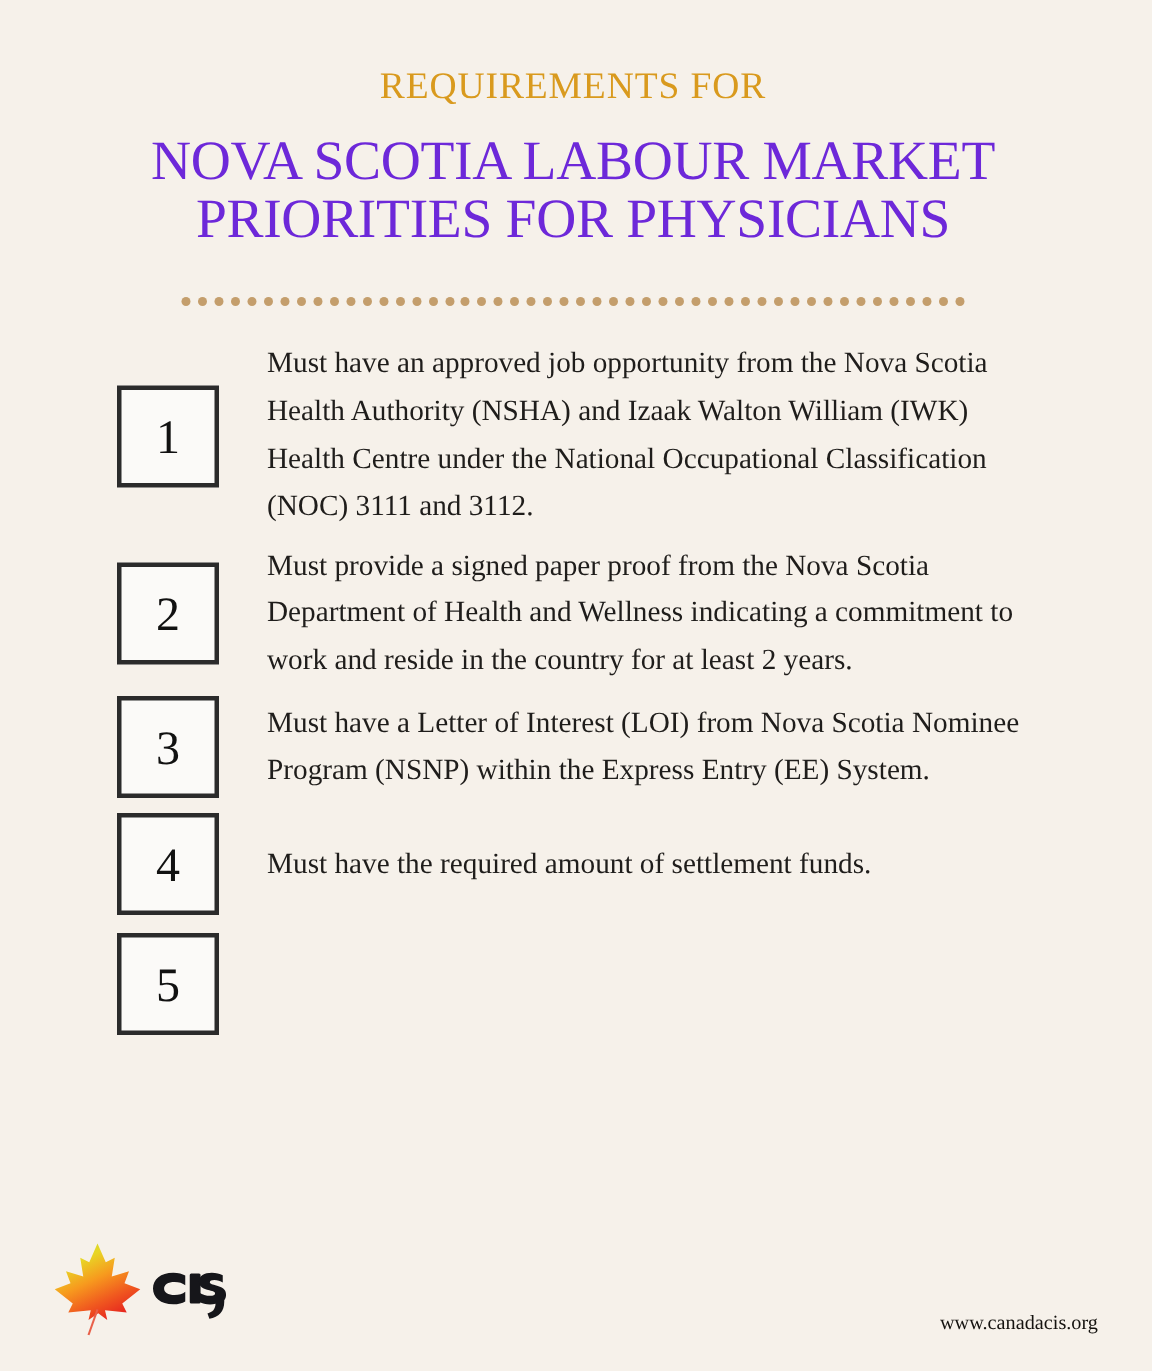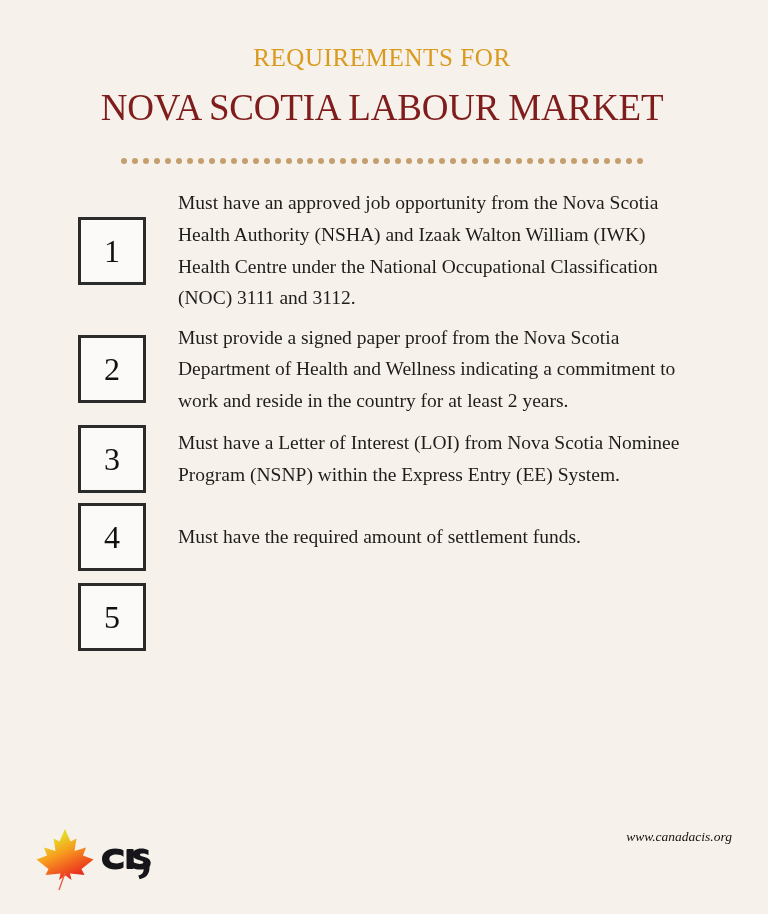--- a/index.html
+++ b/index.html
@@ -35,21 +35,21 @@
     color: #d99a1e;
     font-weight: 400;
     line-height: 1.1;
     margin: 0 0 16px 0;
     font-family: "Liberation Serif", "DejaVu Serif", serif;
   }
   .main-title {
     font-size: 37px;
     line-height: 1.08;
     font-weight: 400;
-    color: #7f1d1d;
+    color: #6d28d9;
     margin: 0;
     padding: 0 40px;
     letter-spacing: -0.2px;
     font-family: "Liberation Serif", "DejaVu Serif", serif;
   }
   .title-line {
     display: block;
     white-space: nowrap;
   }
 
@@ -117,23 +117,23 @@
   .req-item.r4 { margin-bottom: 12px; }
 
   
   .footer {
     position: absolute;
     left: 0;
     right: 0;
     bottom: 22px;
     padding: 0 32px 0 34px;
     display: flex;
+    align-items: flex-end;
     justify-content: space-between;
     box-sizing: border-box;
-    font-style: italic;
   }
   .brand {
     display: flex;
     align-items: center;
     gap: 2px;
   }
   .brand svg { display: block; }
   .footer-info {
     text-align: right;
     font-size: 13.5px;
@@ -145,20 +145,21 @@
 </style>
 </head>
 <body>
 
 <div class="poster">
 
   <div class="header">
     <div class="eyebrow">REQUIREMENTS FOR</div>
     <h1 class="main-title">
       <span class="title-line">NOVA SCOTIA LABOUR MARKET</span>
+      <span class="title-line">PRIORITIES FOR PHYSICIANS</span>
     </h1>
   </div>
 
   <div class="divider" id="divider">
       <span class="dot"></span>
       <span class="dot"></span>
       <span class="dot"></span>
       <span class="dot"></span>
       <span class="dot"></span>
       <span class="dot"></span>

